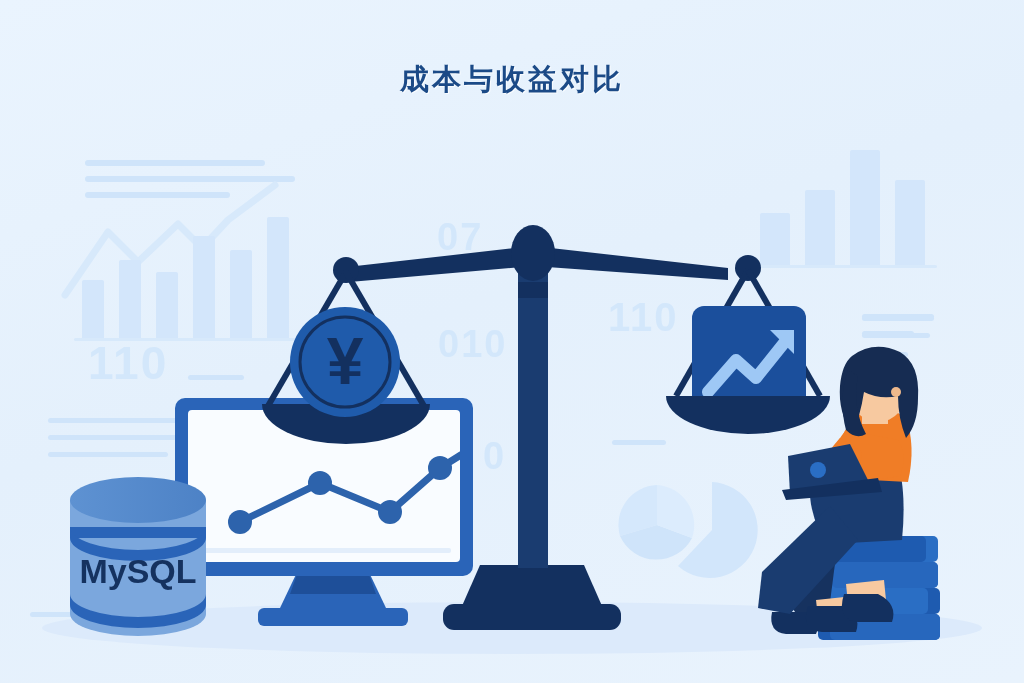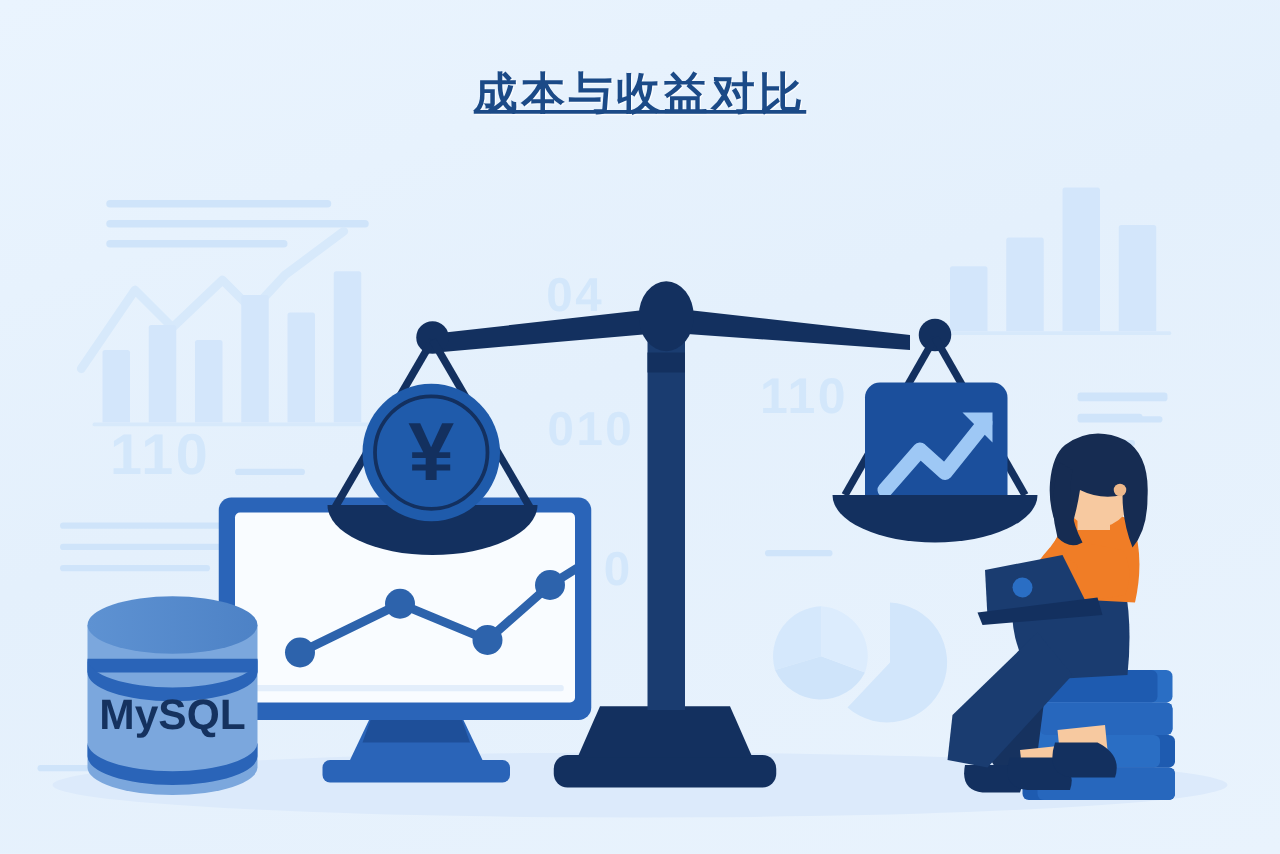--- a/index.html
+++ b/index.html
@@ -19,22 +19,22 @@
   .wm-axis{background:#d7e9fb;height:3px;border-radius:2px;}
 
   
   .title-wrap{position:absolute;left:0;top:42px;width:1024px;text-align:center;z-index:40;}
   .title-main{
     font-size:46px;font-weight:700;color:#153d72;letter-spacing:1px;
     text-shadow:1px 1px 0 rgba(255,255,255,.85);
     white-space:nowrap;
   }
   .title-sub{
-    margin-top:9px;font-size:35px;font-weight:700;color:#1b4a87;
-    letter-spacing:3px;text-shadow:1px 1px 0 rgba(255,255,255,.8);text-decoration:underline;
+    margin-top:18px;font-size:29px;font-weight:700;color:#1b4a87;
+    letter-spacing:3px;text-shadow:1px 1px 0 rgba(255,255,255,.8);
   }
 
   
   #scene{position:absolute;left:0;top:0;width:1024px;height:683px;z-index:20;}
 </style>
 </head>
 <body>
 
 <div id="stage">
 
@@ -58,21 +58,21 @@
       <div class="wm wm-axis" style="left:74px;top:338px;width:225px;"></div>
     </div>
 
     <div class="wm wm-num" style="left:88px;top:340px;font-size:46px;">110</div>
     <div class="wm wm-line" style="left:188px;top:375px;width:56px;height:5px;"></div>
 
     <div class="wm wm-line" style="left:48px;top:418px;width:165px;height:5px;"></div>
     <div class="wm wm-line" style="left:48px;top:435px;width:195px;height:5px;"></div>
     <div class="wm wm-line" style="left:48px;top:452px;width:120px;height:5px;"></div>
 
-    <div class="wm wm-num" style="left:437px;top:218px;font-size:38px;">04</div>
+    <div class="wm wm-num" style="left:437px;top:218px;font-size:38px;">07</div>
     <div class="wm wm-num" style="left:438px;top:325px;font-size:38px;">010</div>
     <div class="wm wm-num" style="left:483px;top:437px;font-size:38px;">0</div>
     <div class="wm wm-num" style="left:608px;top:297px;font-size:40px;">110</div>
     <div class="wm wm-line" style="left:612px;top:440px;width:54px;height:5px;"></div>
 
     <div>
       <div class="wm wm-bar" style="left:760px;top:213px;width:30px;height:52px;"></div>
       <div class="wm wm-bar" style="left:805px;top:190px;width:30px;height:75px;"></div>
       <div class="wm wm-bar" style="left:850px;top:150px;width:30px;height:115px;"></div>
       <div class="wm wm-bar" style="left:895px;top:180px;width:30px;height:85px;"></div>

